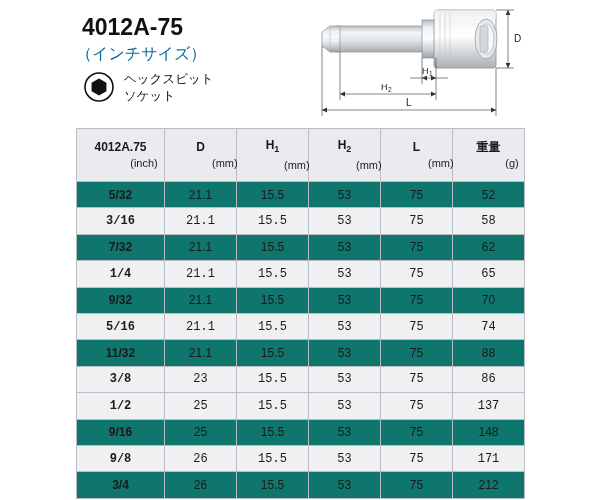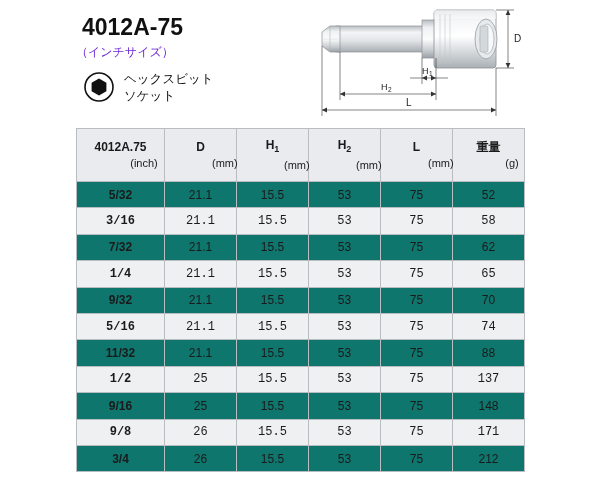--- a/index.html
+++ b/index.html
@@ -35,22 +35,22 @@
     top: 14px;
     font-size: 23px;
     font-weight: bold;
     letter-spacing: 0px;
     color: #111;
   }
   .subtitle {
     position: absolute;
     left: 76px;
     top: 44px;
-    font-size: 12px;
-    color: #6d28d9;
+    font-size: 16px;
+    color: #0369a1;
     white-space: nowrap;
     text-align: center;
   }
   .hexicon {
     position: absolute;
     left: 84px;
     top: 72px;
     width: 30px;
     height: 30px;
   }
@@ -318,20 +318,28 @@
         </tr>
         <tr class="odd">
           <td class="firstcol">11/32</td>
           <td>21.1</td>
           <td>15.5</td>
           <td>53</td>
           <td>75</td>
           <td>88</td>
         </tr>
         <tr class="even">
+          <td class="firstcol">3/8</td>
+          <td>23</td>
+          <td>15.5</td>
+          <td>53</td>
+          <td>75</td>
+          <td>86</td>
+        </tr>
+        <tr class="even">
           <td class="firstcol">1/2</td>
           <td>25</td>
           <td>15.5</td>
           <td>53</td>
           <td>75</td>
           <td>137</td>
         </tr>
         <tr class="odd">
           <td class="firstcol">9/16</td>
           <td>25</td>

